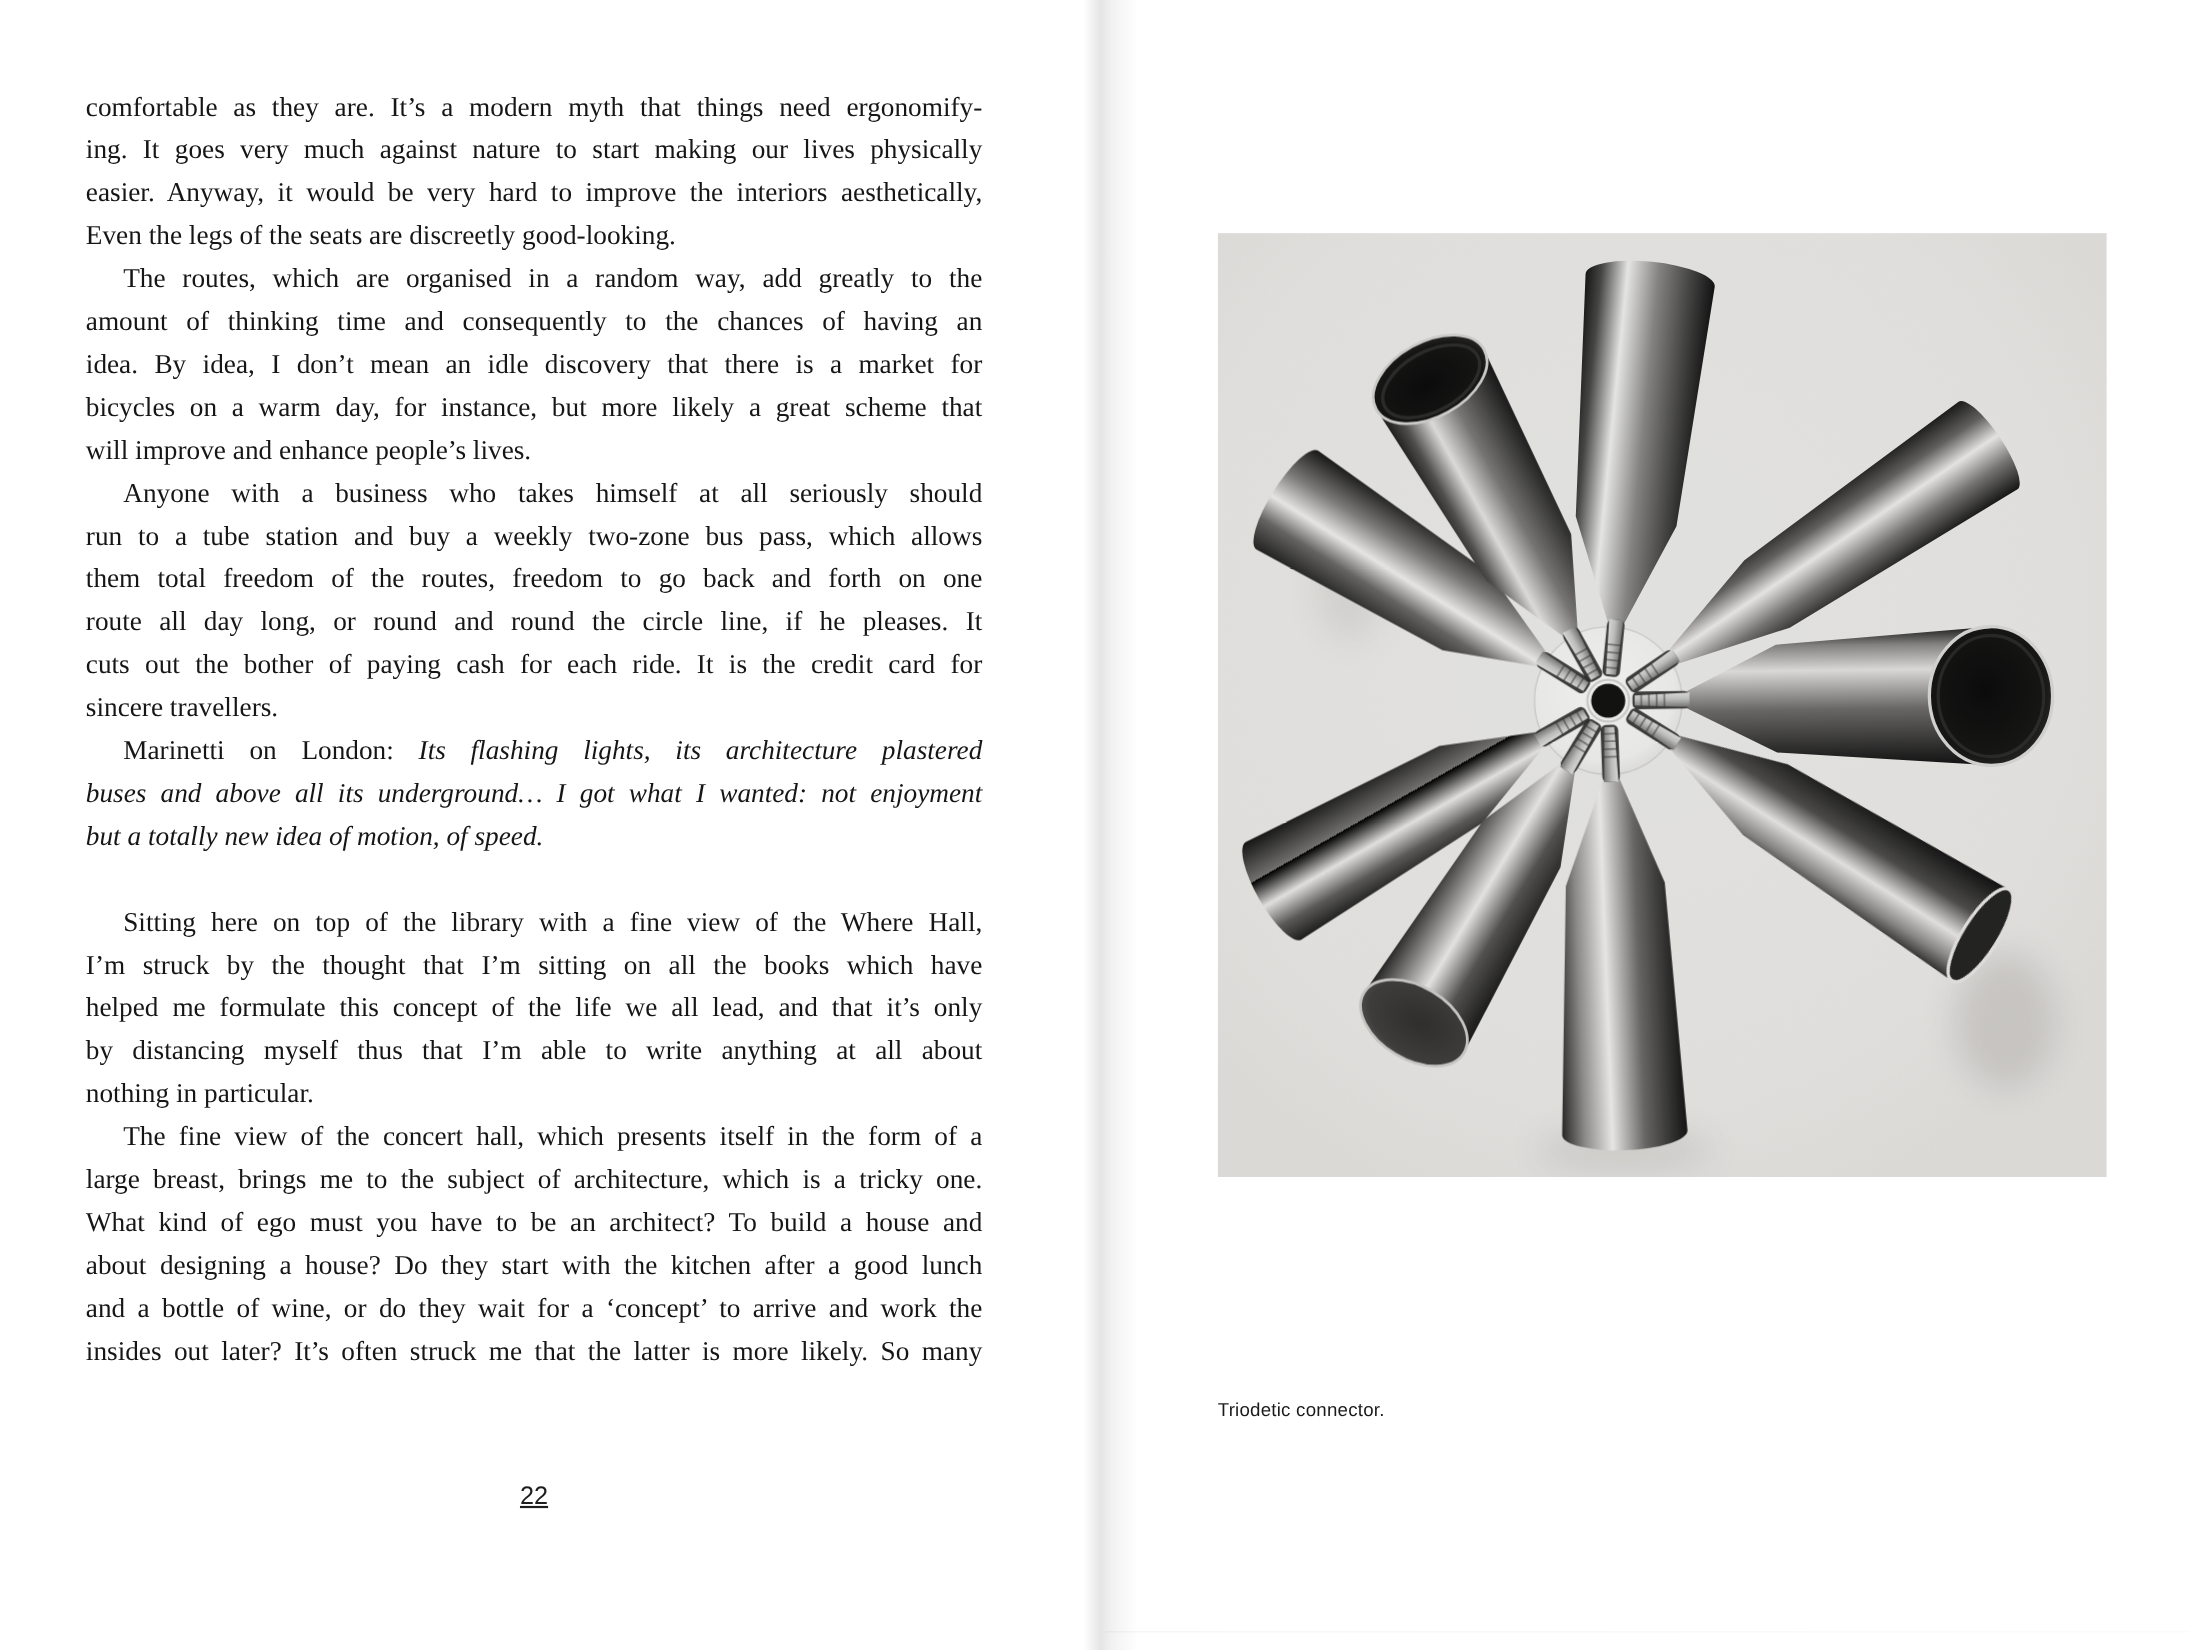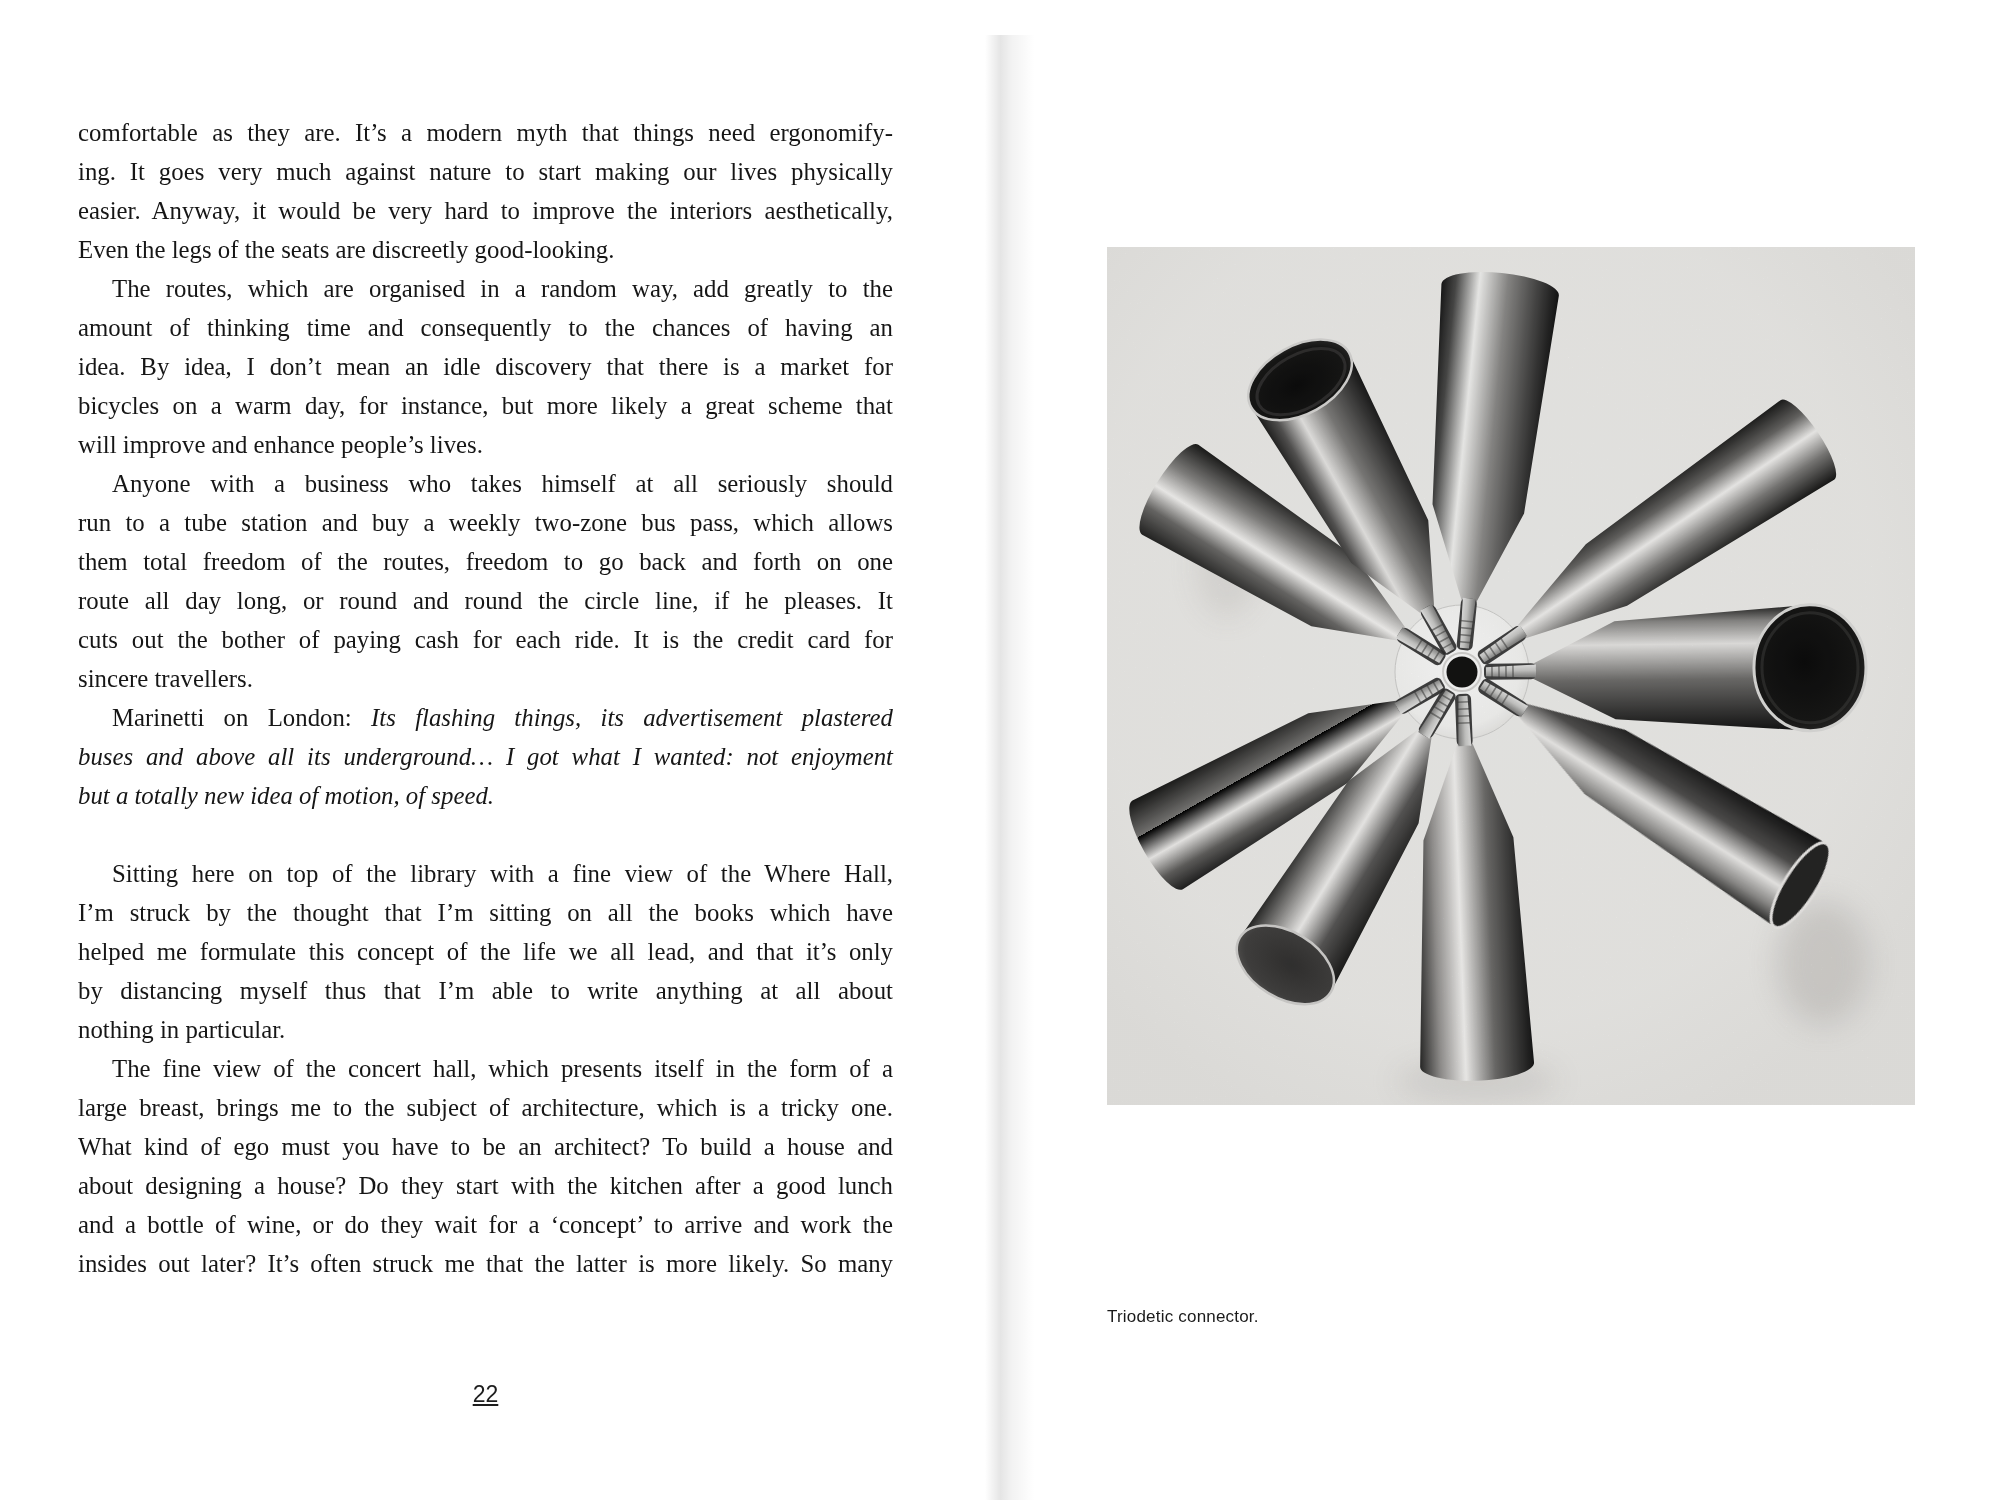--- a/index.html
+++ b/index.html
@@ -1,20 +1,20 @@
 <!DOCTYPE html>
 <html><head>
 <meta charset="utf-8">
 <style>
   html,body{margin:0;padding:0;}
   body{
     width:2000px;height:1500px;position:relative;background:#ffffff;
     font-family:"Liberation Serif", serif;color:#161616;overflow:hidden;
   }
-  .spread{position:absolute;inset:0;margin-top:35px;}
+  .spread{position:absolute;inset:0;}
   
   .gutter{
     position:absolute;left:985px;top:0;width:55px;height:1500px;
     background:linear-gradient(to right,
       rgba(0,0,0,0) 0%, rgba(0,0,0,0.10) 28%, rgba(0,0,0,0.05) 48%, rgba(0,0,0,0) 90%);
     pointer-events:none;
   }
   .page-bottom-edge{
     position:absolute;left:1005px;top:1483px;width:985px;height:1px;
     background:linear-gradient(to right, rgba(0,0,0,0.05), rgba(0,0,0,0.02));
@@ -62,21 +62,21 @@
         <div class="tline"><span>amount of thinking time and consequently to the chances of having an</span></div>
         <div class="tline"><span>idea. By idea, I don’t mean an idle discovery that there is a market for</span></div>
         <div class="tline"><span>bicycles on a warm day, for instance, but more likely a great scheme that</span></div>
         <div class="tline lastline"><span>will improve and enhance people’s lives.</span></div>
         <div class="tline indent"><span>Anyone with a business who takes himself at all seriously should</span></div>
         <div class="tline"><span>run to a tube station and buy a weekly two-zone bus pass, which allows</span></div>
         <div class="tline"><span>them total freedom of the routes, freedom to go back and forth on one</span></div>
         <div class="tline"><span>route all day long, or round and round the circle line, if he pleases. It</span></div>
         <div class="tline"><span>cuts out the bother of paying cash for each ride. It is the credit card for</span></div>
         <div class="tline lastline"><span>sincere travellers.</span></div>
-        <div class="tline indent"><span>Marinetti on London: </span><span class="it">Its flashing things, its advertisement plastered</span></div>
+        <div class="tline indent"><span>Marinetti on London: </span><span class="it">Its flashing lights, its architecture plastered</span></div>
         <div class="tline"><span class="it">buses and above all its underground… I got what I wanted: not enjoyment</span></div>
         <div class="tline lastline"><span class="it">but a totally new idea of motion, of speed.</span></div>
         <div class="line-spacer"></div>
         <div class="tline indent"><span>Sitting here on top of the library with a fine view of the Where Hall,</span></div>
         <div class="tline"><span>I’m struck by the thought that I’m sitting on all the books which have</span></div>
         <div class="tline"><span>helped me formulate this concept of the life we all lead, and that it’s only</span></div>
         <div class="tline"><span>by distancing myself thus that I’m able to write anything at all about</span></div>
         <div class="tline lastline"><span>nothing in particular.</span></div>
         <div class="tline indent"><span>The fine view of the concert hall, which presents itself in the form of a</span></div>
         <div class="tline"><span>large breast, brings me to the subject of architecture, which is a tricky one.</span></div>

